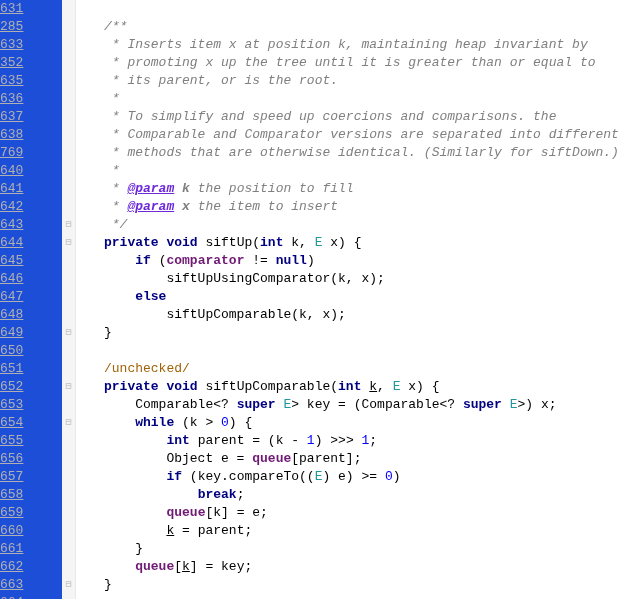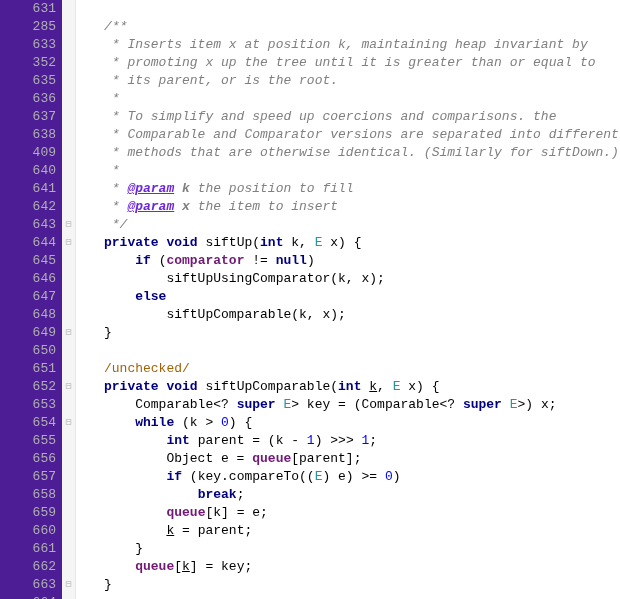--- a/index.html
+++ b/index.html
@@ -7,26 +7,26 @@
     font-family: "Consolas", "Monaco", "Courier New", monospace;
     font-size: 13px;
     background: #ffffff;
     width: 620px;
     height: 599px;
     overflow: hidden;
     display: flex;
   }
   .gutter {
     width: 62px;
-    background: #4c1d95;
-    text-align: right;
+    background: #1d4ed8;
     color: #b0b0b0;
     padding-right: 6px;
     user-select: none;
     flex-shrink: 0;
+    text-decoration: underline;
   }
   .gutter .ln {
     height: 18px;
     line-height: 18px;
   }
   .fold-col {
     width: 14px;
     background: #f5f5f5;
     border-right: 1px solid #e8e8e8;
     flex-shrink: 0;
@@ -61,21 +61,21 @@
 
 <div class="gutter">
     <div class="ln">631</div>
     <div class="ln">285</div>
     <div class="ln">633</div>
     <div class="ln">352</div>
     <div class="ln">635</div>
     <div class="ln">636</div>
     <div class="ln">637</div>
     <div class="ln">638</div>
-    <div class="ln">409</div>
+    <div class="ln">769</div>
     <div class="ln">640</div>
     <div class="ln">641</div>
     <div class="ln">642</div>
     <div class="ln">643</div>
     <div class="ln">644</div>
     <div class="ln">645</div>
     <div class="ln">646</div>
     <div class="ln">647</div>
     <div class="ln">648</div>
     <div class="ln">649</div>

